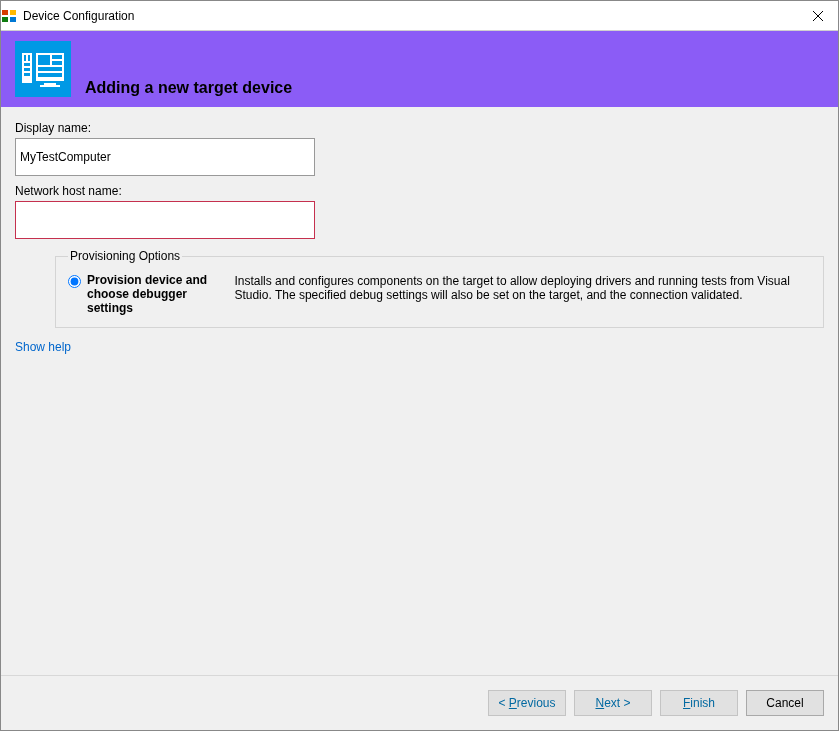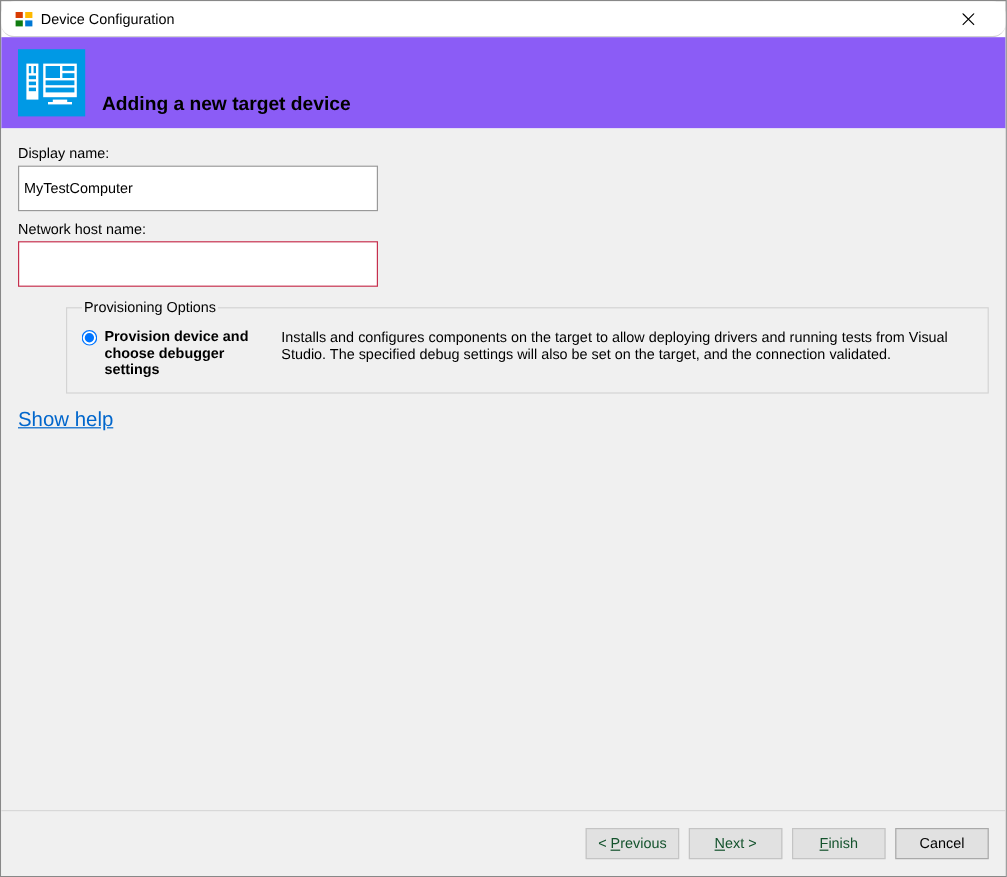--- a/index.html
+++ b/index.html
@@ -14,24 +14,23 @@
       width: 839px;
       height: 731px;
       border: 1px solid #888;
       display: flex;
       flex-direction: column;
     }
     .titlebar {
       height: 30px;
       display: flex;
       align-items: center;
-      padding: 0 11px;
+      padding: 0 0;
       border-bottom: 1px solid #d0d0d0;
       background: #ffffff;
-      border-radius: 11px;
     }
     .titlebar-icon {
       width: 16px;
       height: 16px;
       margin-right: 6px;
       display: flex;
       align-items: center;
       justify-content: center;
     }
     .titlebar-title {
@@ -130,43 +129,42 @@
     }
     .radio-desc {
       font-size: 12px;
       color: #000;
       margin-top: 1px;
     }
     .help-link {
       display: inline-block;
       margin-top: 12px;
       color: #0066cc;
-      text-decoration: underline;
       cursor: pointer;
-      font-size: 17px;
+      font-size: 12px;
     }
     .footer {
       background: #f0f0f0;
       padding: 14px;
       display: flex;
       justify-content: flex-end;
       gap: 8px;
       border-top: 1px solid #d8d8d8;
     }
     .btn {
       min-width: 78px;
       height: 26px;
       border: 1px solid #a9a9a9;
       background: #e1e1e1;
       font-family: inherit;
       font-size: 12px;
       cursor: pointer;
     }
     .btn:disabled {
-      color: #14532d;
+      color: #0369a1;
       border-color: #c4c4c4;
       cursor: default;
     }
     .mnemonic {
       text-decoration: underline;
     }
   </style>
 </head>
 <body>
 

